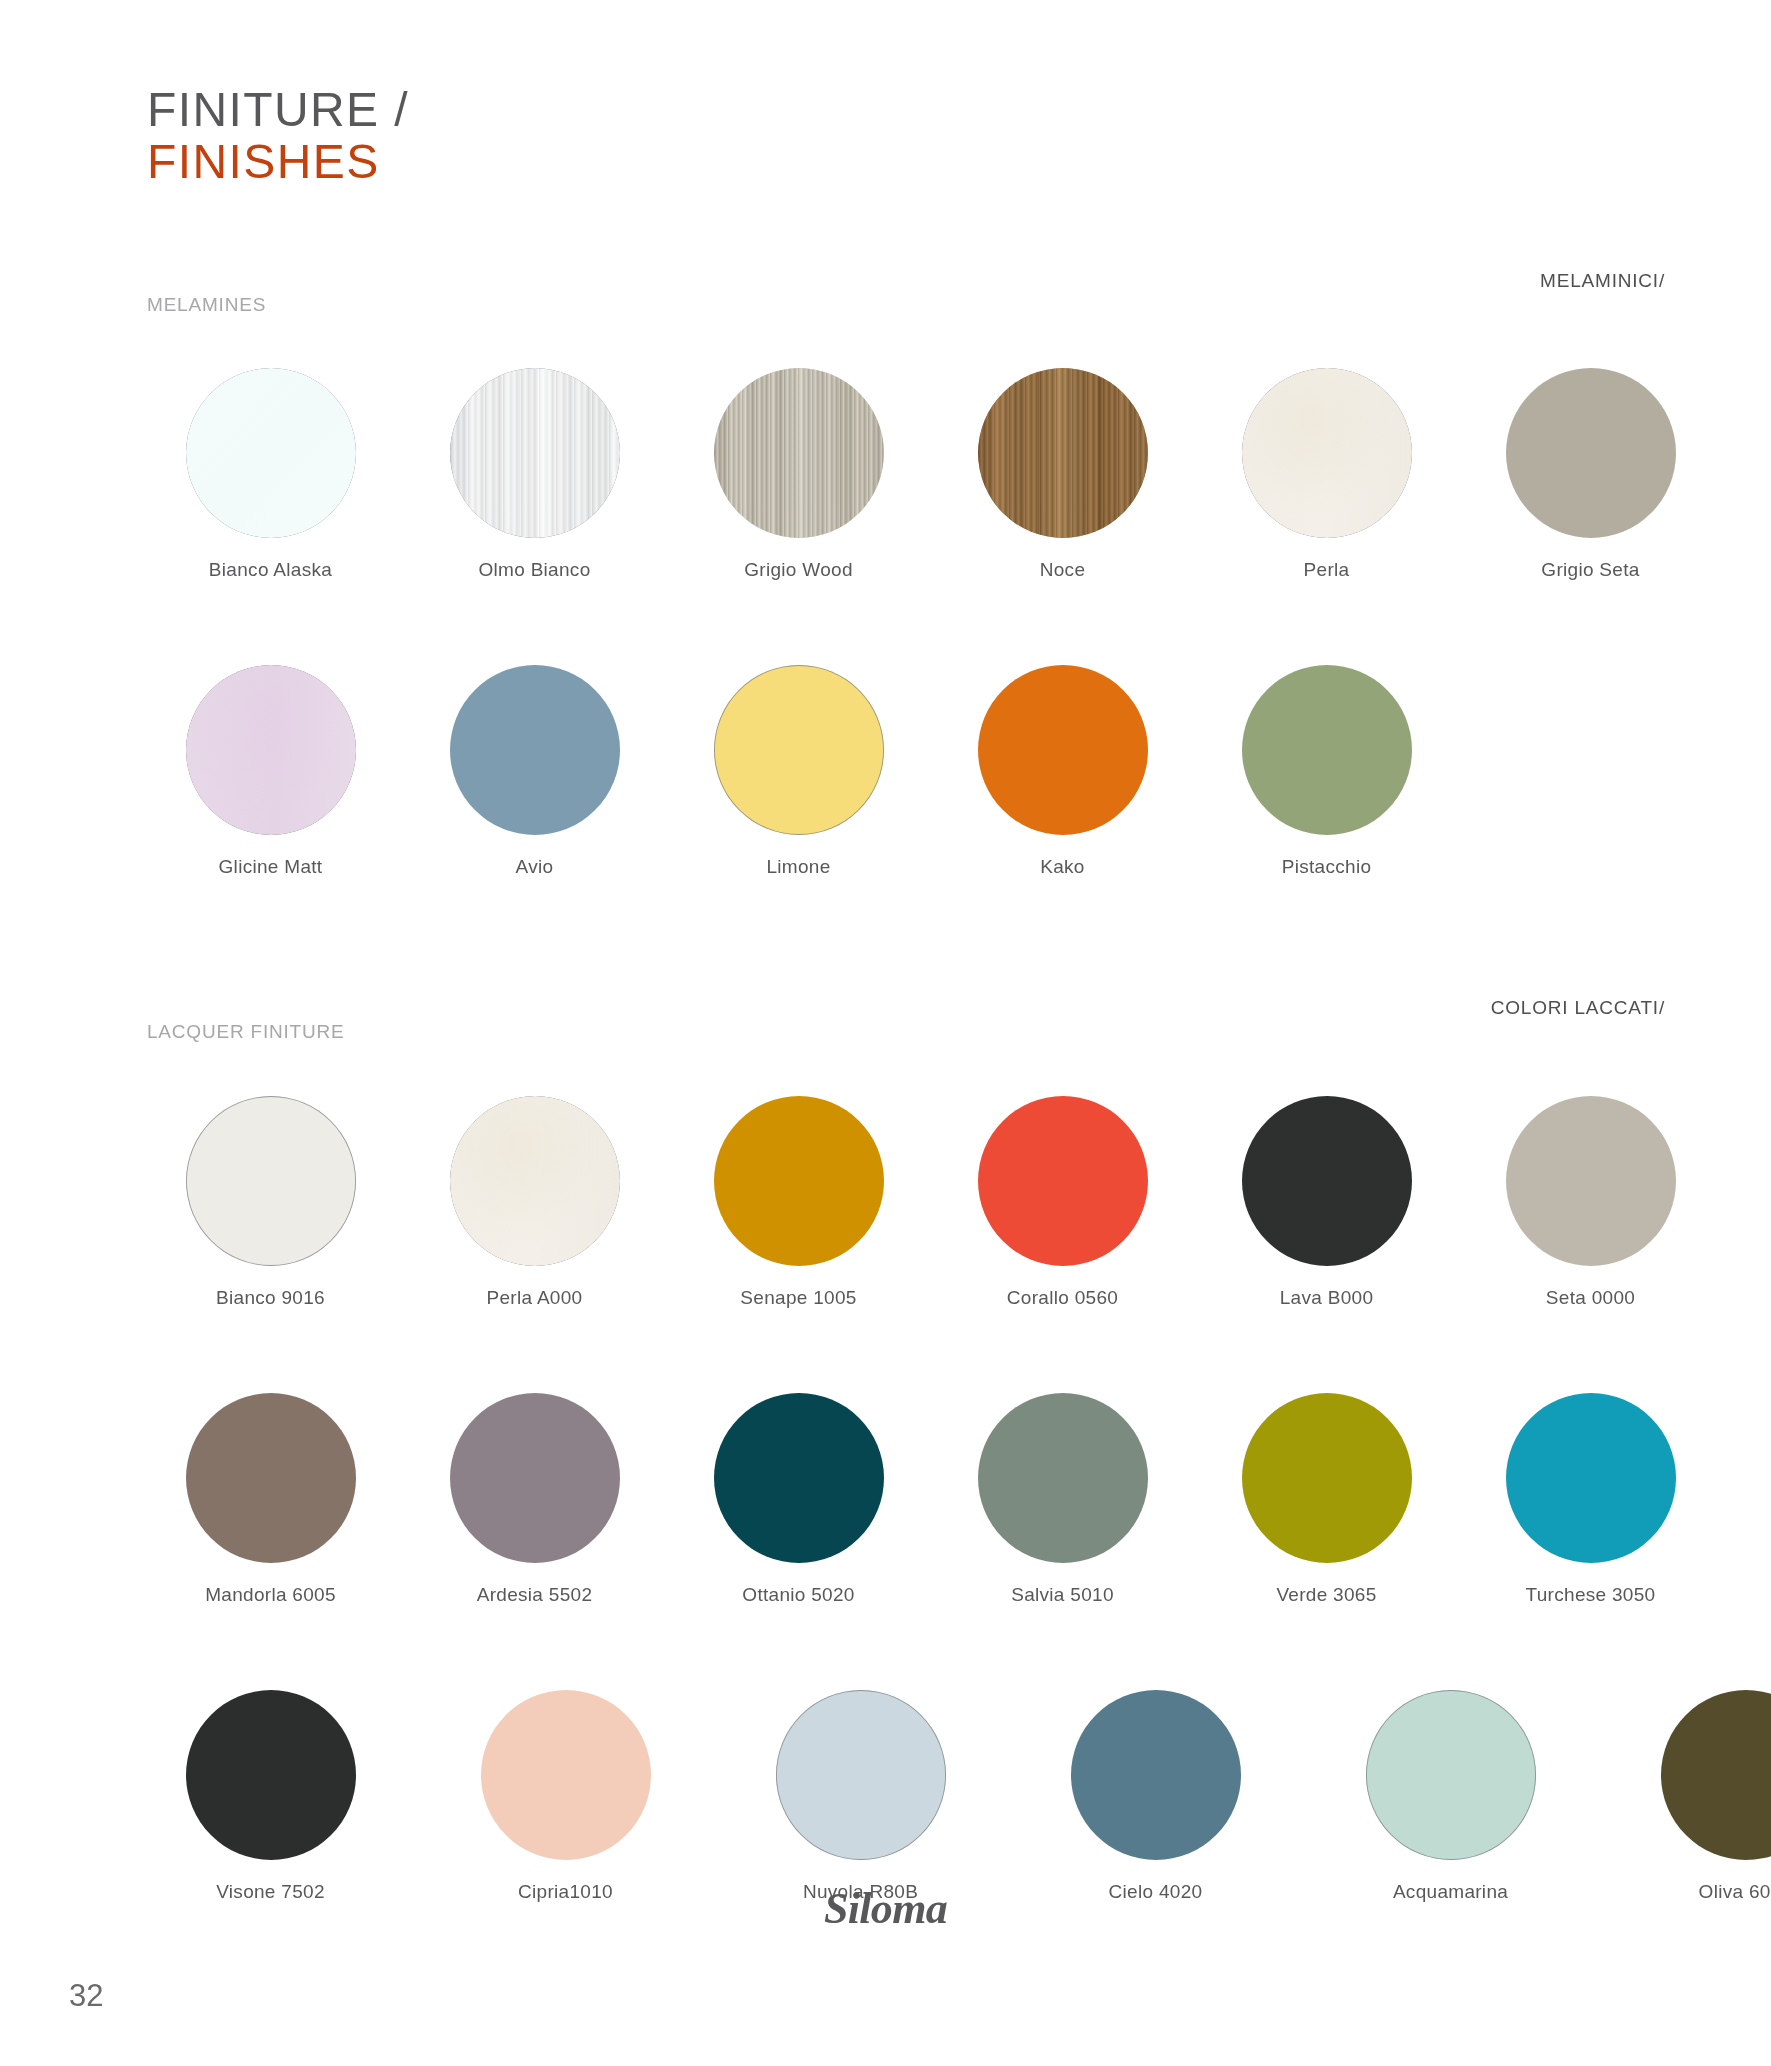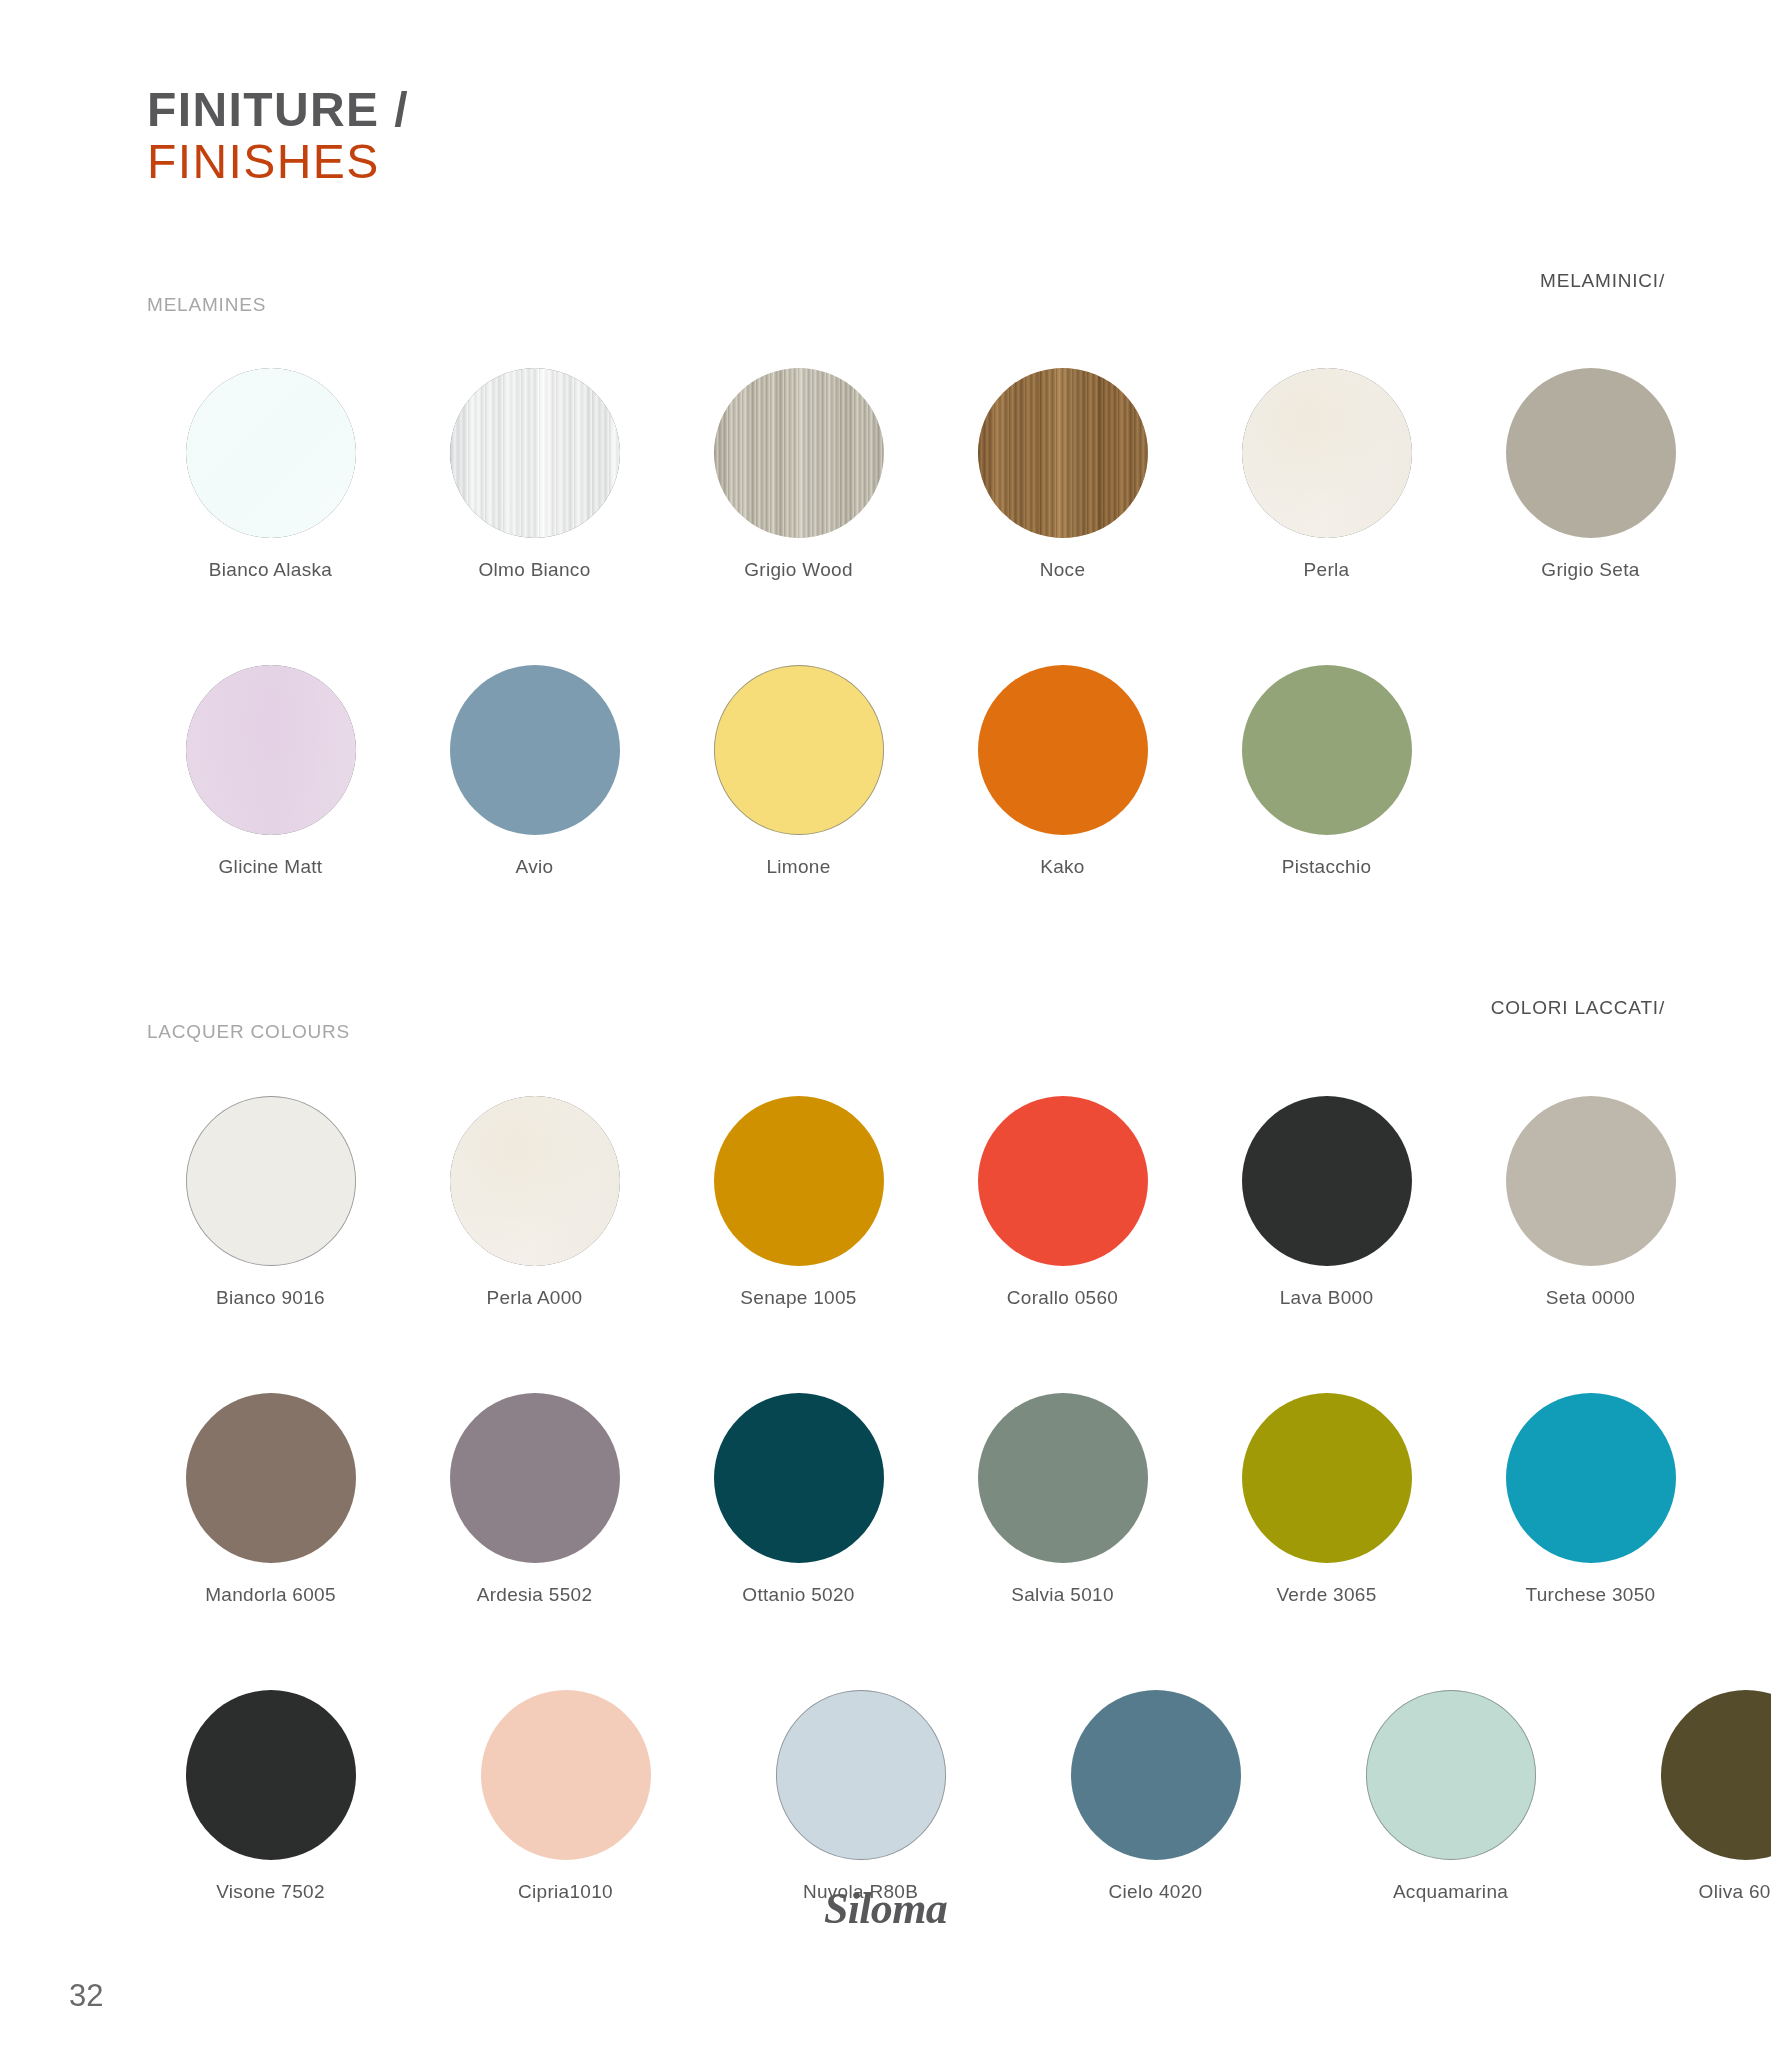--- a/index.html
+++ b/index.html
@@ -17,21 +17,21 @@
   }
 
   
   .page-header {
     position: absolute;
     left: 147px;
     top: 84px;
   }
   .title-it {
     font-size: 48px;
-    font-weight: 700;
+    font-weight: 400;
     letter-spacing: 1.4px;
     color: #58585a;
     line-height: 1.08;
     white-space: pre;
   }
   .title-en {
     font-size: 48px;
     font-weight: 300;
     letter-spacing: 1.4px;
     color: #c2410c;
@@ -268,21 +268,21 @@
           <div class="disc"></div>
           <div class="label"></div>
         </div>
       </div>
     </div>
 </div>
 
 <div class="section" id="section-lacquers" style="top:996px;">
   <div class="section-head">
     <div class="sec-it">COLORI LACCATI/</div>
-    <div class="sec-en">LACQUER COLOURS</div>
+    <div class="sec-en">LACQUER FINITURE</div>
   </div>
   <div class="rows" id="rows-1">
       <div class="row" style="margin-top: 51px;">
         <div class="swatch">
           <div class="disc outlined" style="background: rgb(238, 236, 230);"></div>
           <div class="label">Bianco 9016</div>
         </div>
         <div class="swatch">
           <div class="disc outlined" style="background: rgb(239, 233, 225);">
             <div class="grain grain-perla"></div>

